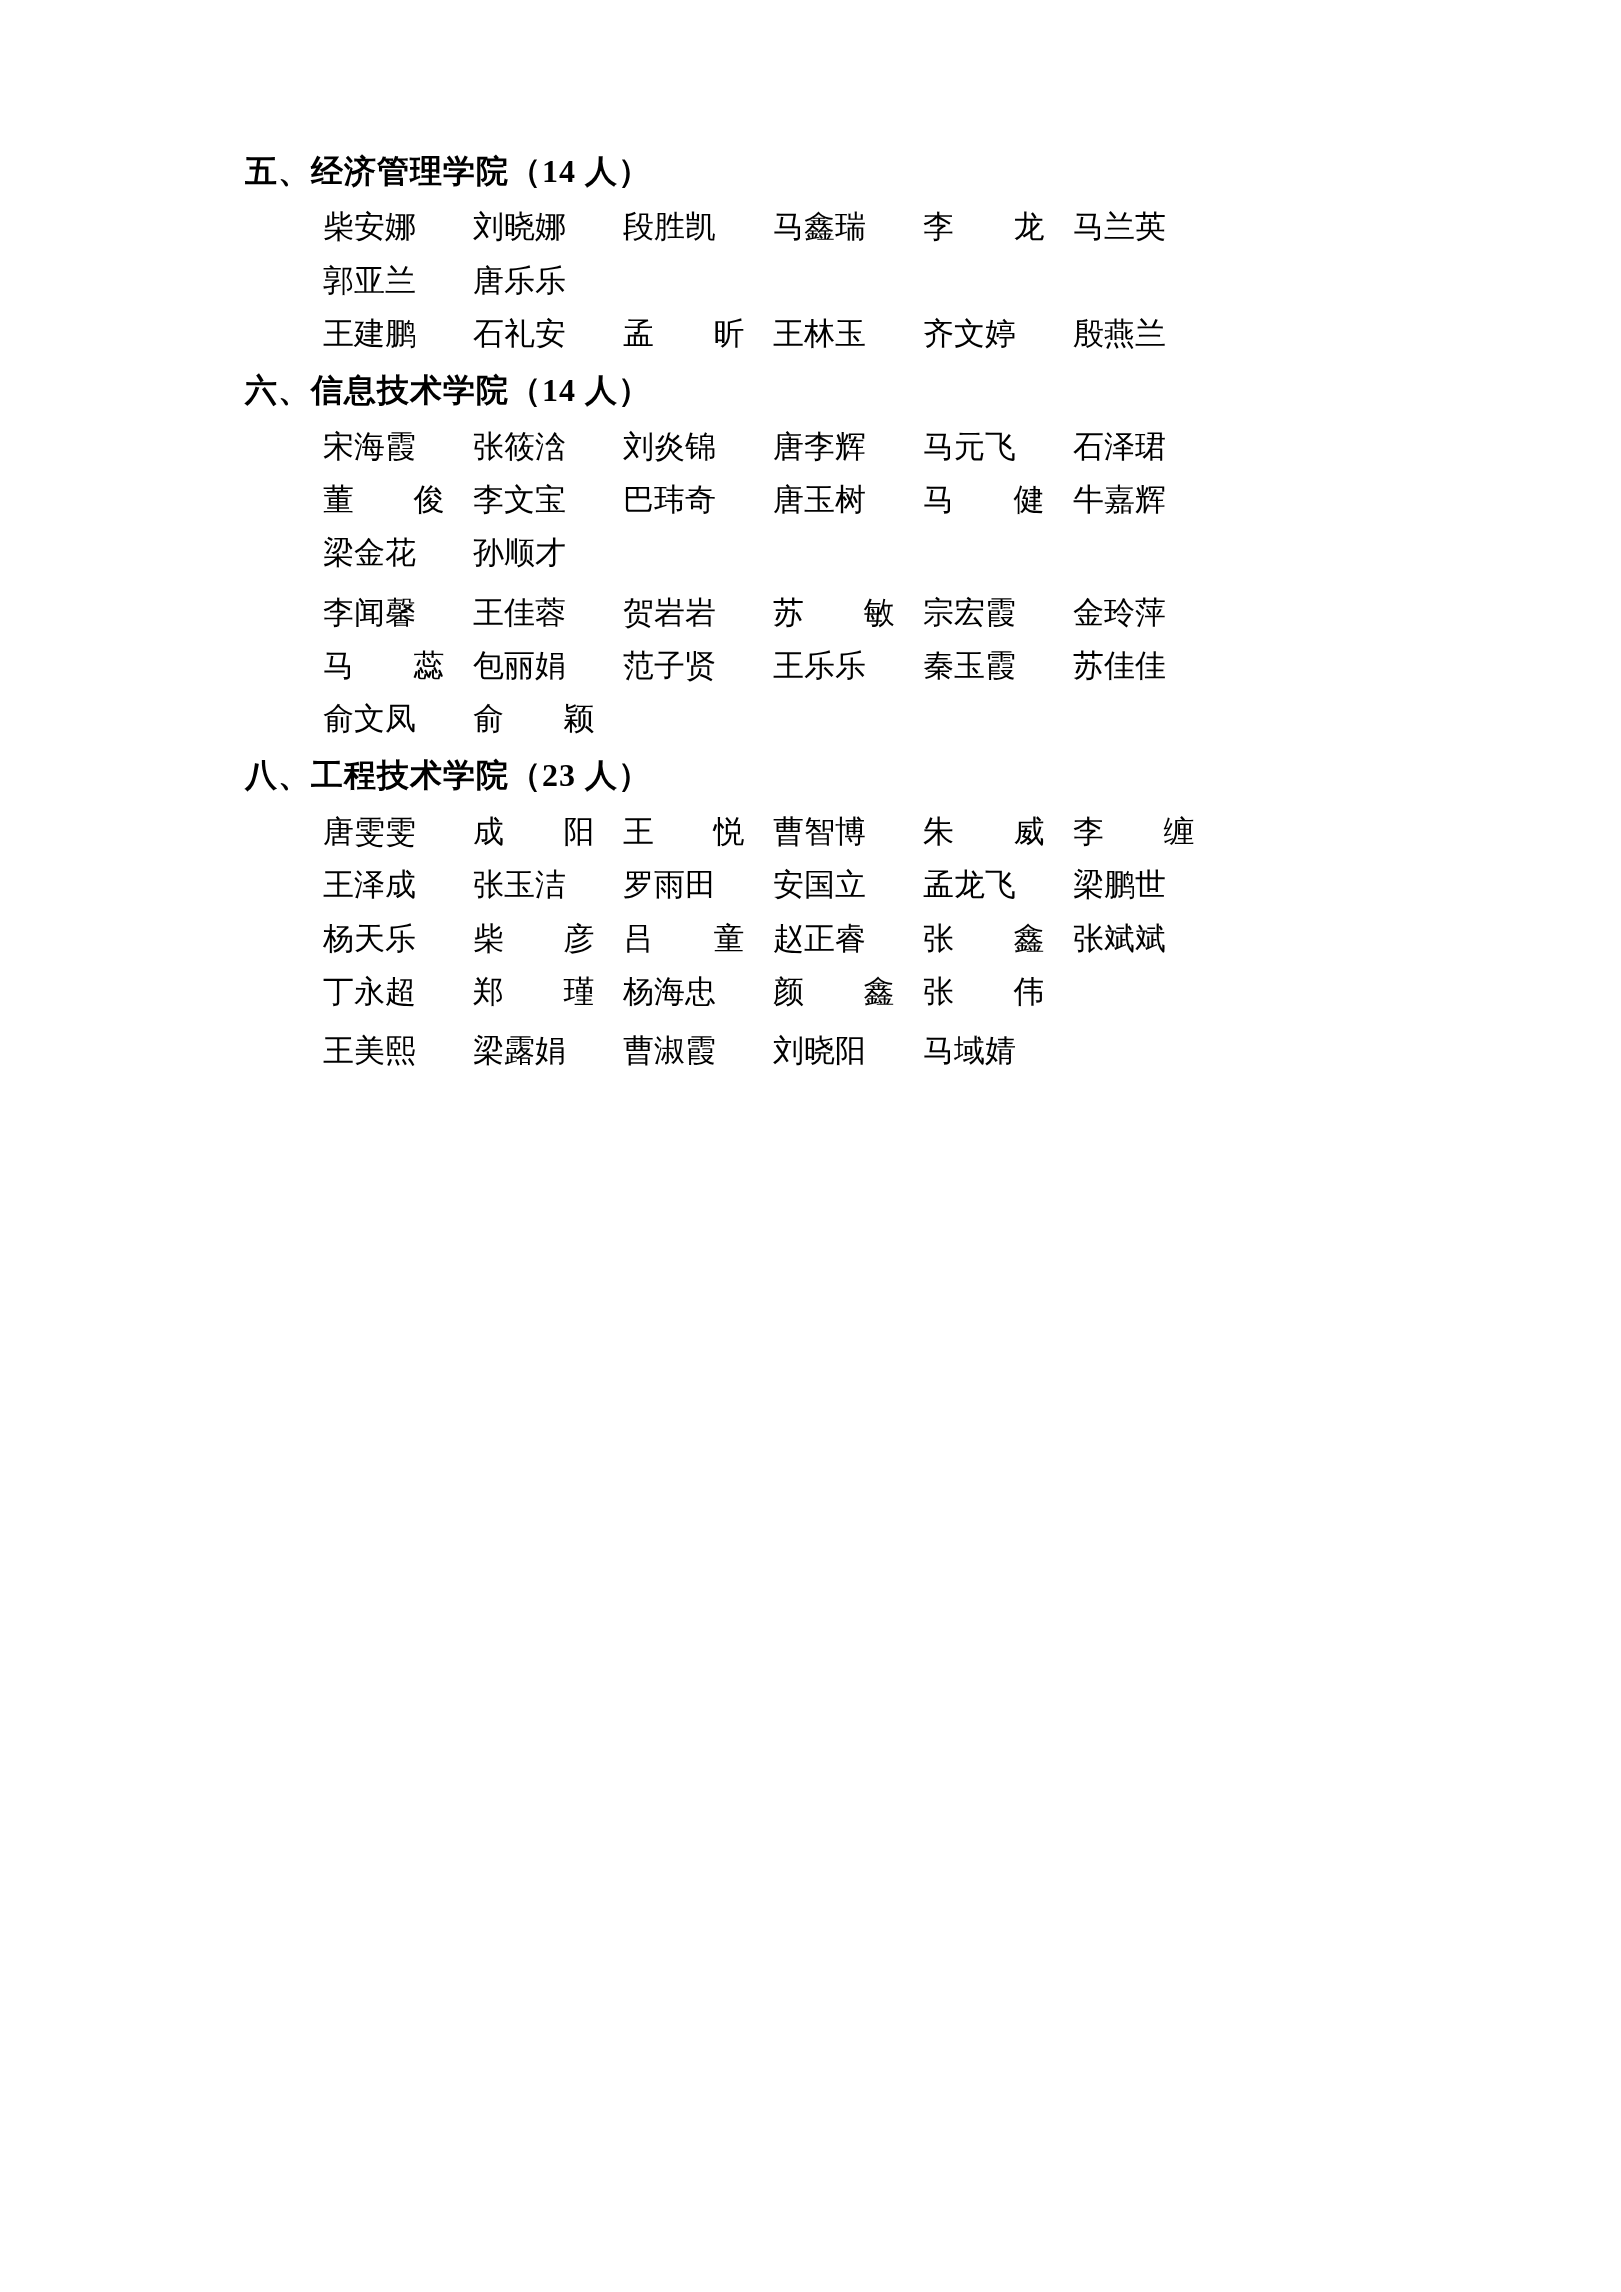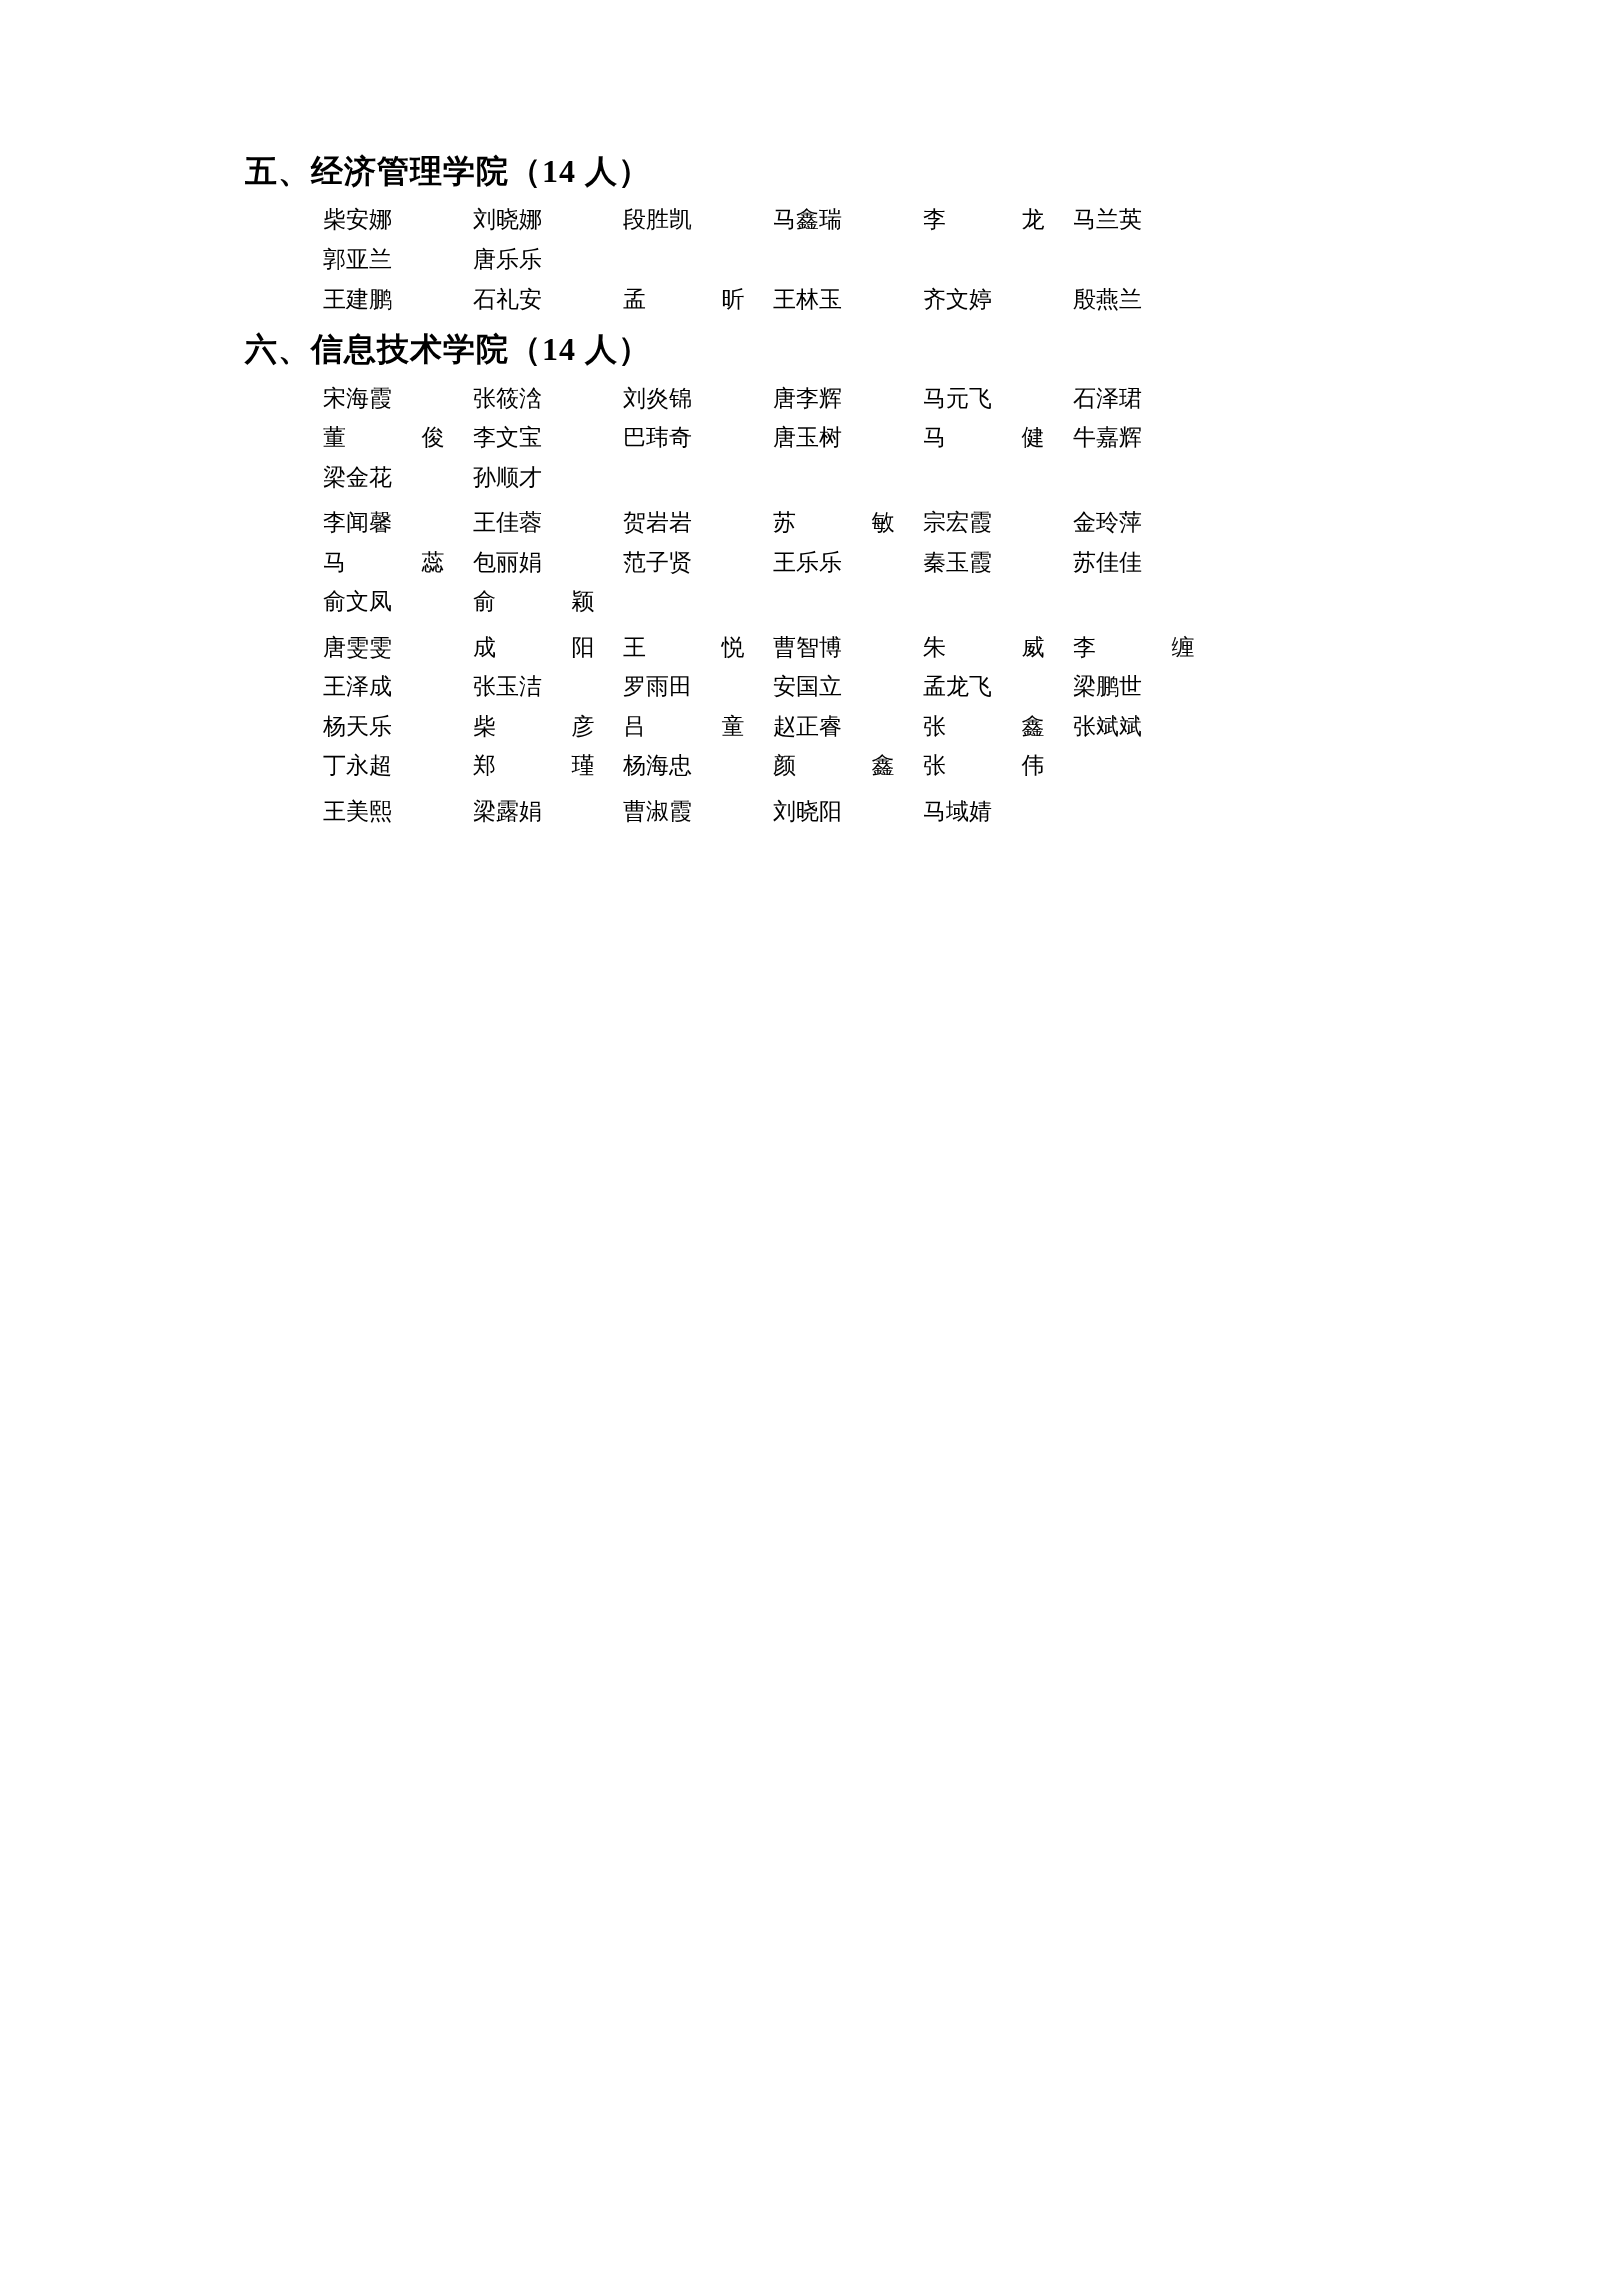--- a/index.html
+++ b/index.html
@@ -31,21 +31,21 @@
     line-height: 1.55;
     letter-spacing: 1px;
     margin: 0 0 3.9px 0;
     white-space: nowrap;
   }
   .names-block {
     padding-left: 78px;
   }
   .name-row {
     display: flex;
-    font-size: 23px;
+    font-size: 31px;
     line-height: 1.72;
     letter-spacing: 0.5px;
     white-space: nowrap;
     text-align: center;
   }
   .name-cell {
     width: 150px;
     display: flex;
     justify-content: flex-start;
   }
@@ -312,20 +312,21 @@
             <div class="name-cell">
               <div class="name-inner">
                 <span class="ch">俞</span>
                 <span class="ch">颖</span>
               </div>
             </div>
           </div>
         </div>
       </div>
       <div class="section">
+        <div class="section-heading">八、工程技术学院（23 人）</div>
         <div class="names-block">
           <div class="name-row">
             <div class="name-cell">
               <div class="name-inner solid">
                 <span>唐雯雯</span>
               </div>
             </div>
             <div class="name-cell">
               <div class="name-inner">
                 <span class="ch">成</span>

